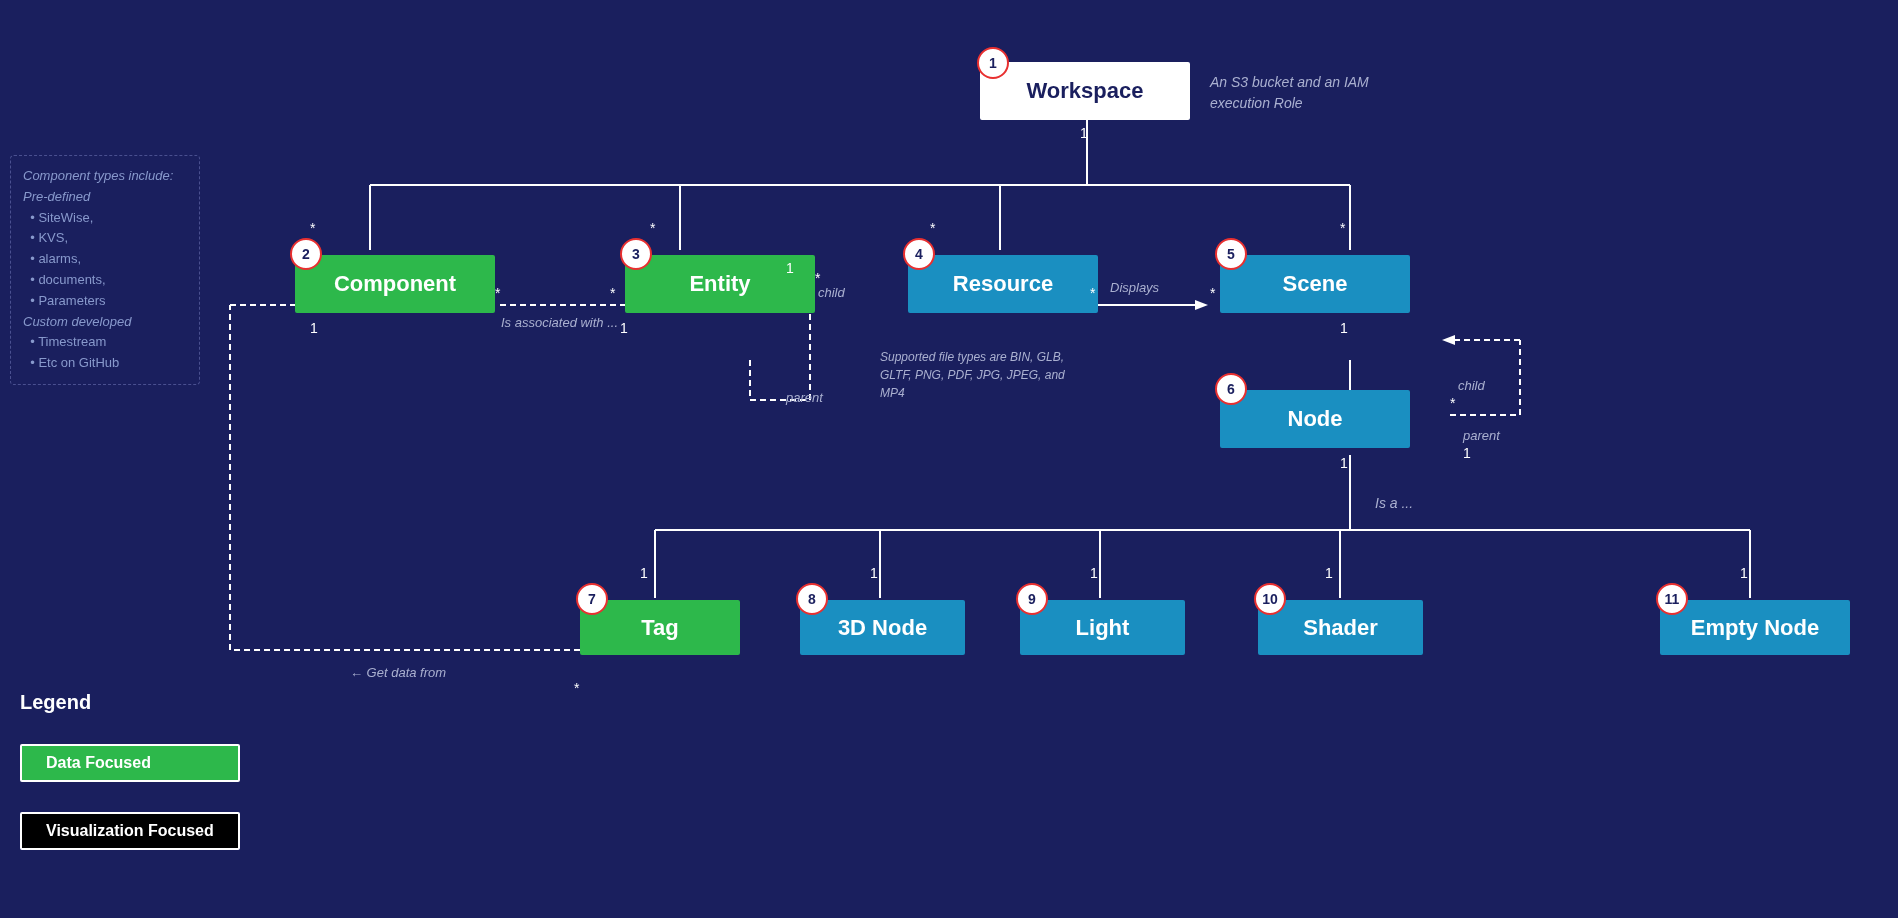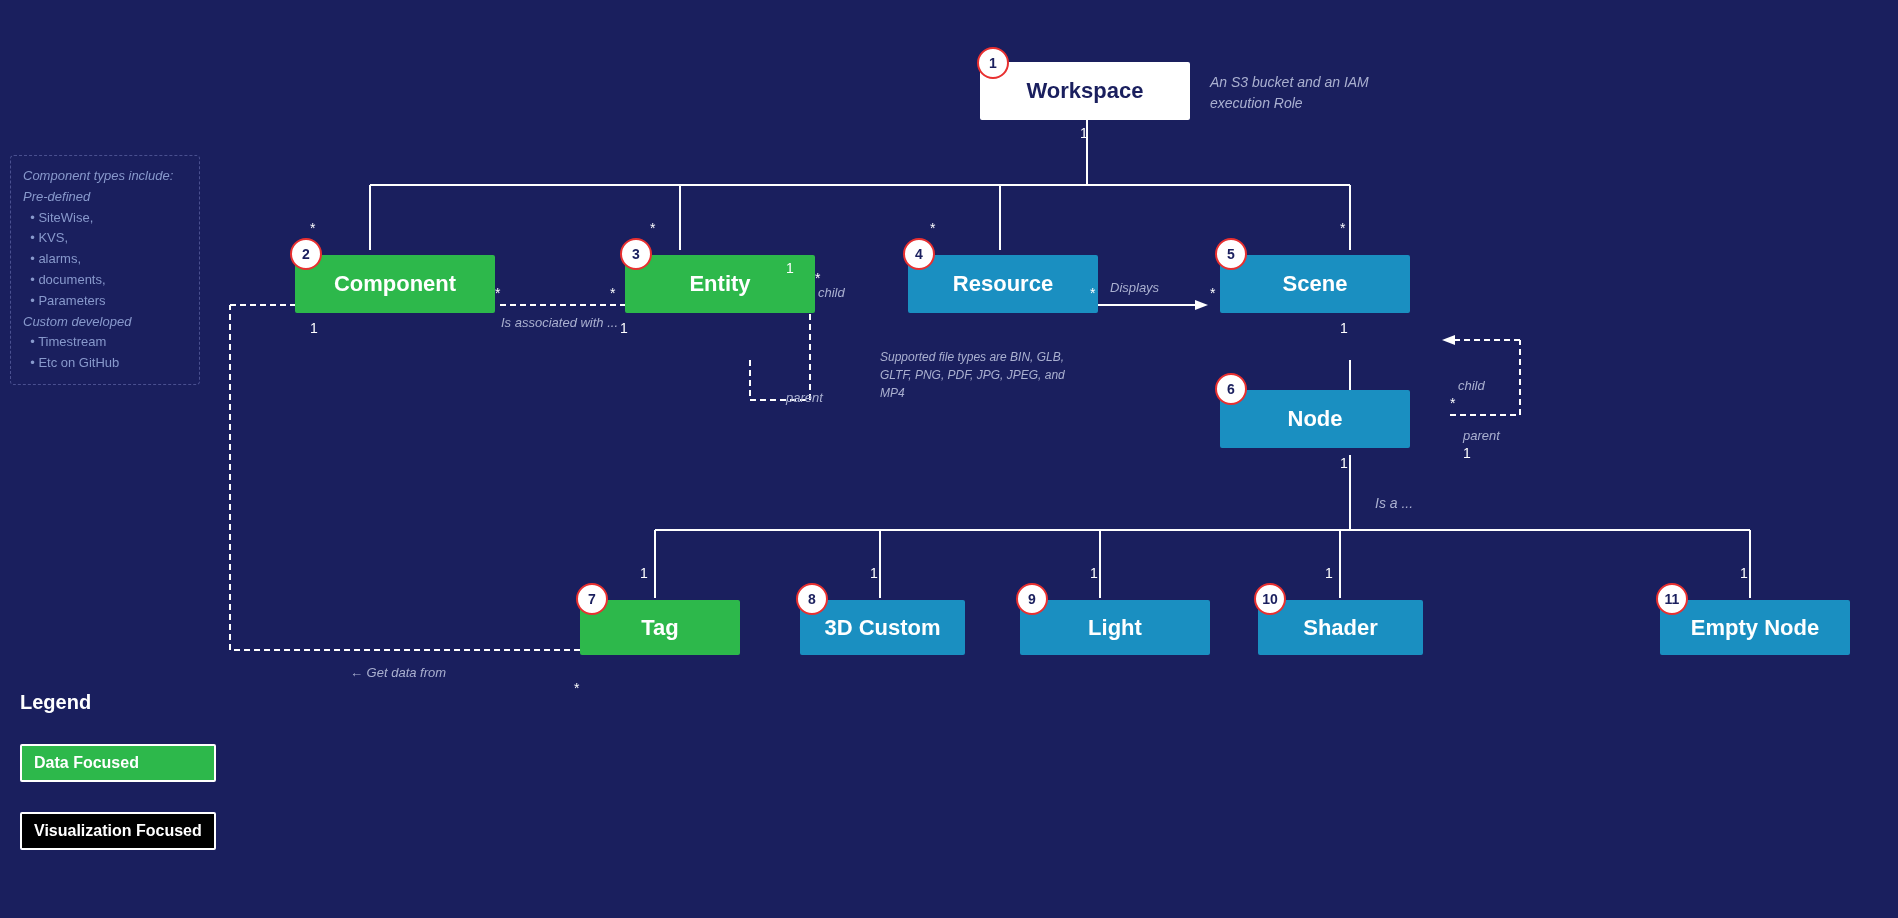--- a/index.html
+++ b/index.html
@@ -93,21 +93,21 @@
     }
 
     .legend-title {
       color: white;
       font-size: 20px;
       font-weight: bold;
       margin-bottom: 10px;
     }
 
     .legend-item {
-      padding: 8px 12px;
+      padding: 8px 24px;
       font-size: 16px;
       font-weight: bold;
       color: white;
       margin-bottom: 8px;
       border-radius: 2px;
       border: 2px solid white;
       margin-top: 30px;
     }
 
     .legend-green { background: #2db84b; }
@@ -283,28 +283,28 @@
     <span>7</span>
   </div>
   <div class="label" style="left: 640px; top: 565px; font-size: 14px;">1</div>
 
   <div class="label label-italic" style="left: 350px; top: 665px; font-size: 13px; color: #aab0d0;">
     <span>← Get data from</span>
   </div>
   <div class="label" style="left: 574px; top: 680px; font-size: 14px;">*</div>
 
   <div class="node node-blue" style="left: 800px; top: 600px; width: 165px; height: 55px;">
-    <span>3D Custom</span>
+    <span>3D Node</span>
   </div>
   <div class="badge" style="left: 796px; top: 583px;">
     <span>8</span>
   </div>
   <div class="label" style="left: 870px; top: 565px; font-size: 14px;">1</div>
 
-  <div class="node node-blue" style="left: 1020px; top: 600px; width: 190px; height: 55px;">
+  <div class="node node-blue" style="left: 1020px; top: 600px; width: 165px; height: 55px;">
     <span>Light</span>
   </div>
   <div class="badge" style="left: 1016px; top: 583px;">
     <span>9</span>
   </div>
   <div class="label" style="left: 1090px; top: 565px; font-size: 14px;">1</div>
 
   <div class="node node-blue" style="left: 1258px; top: 600px; width: 165px; height: 55px;">
     <span>Shader</span>
   </div>

